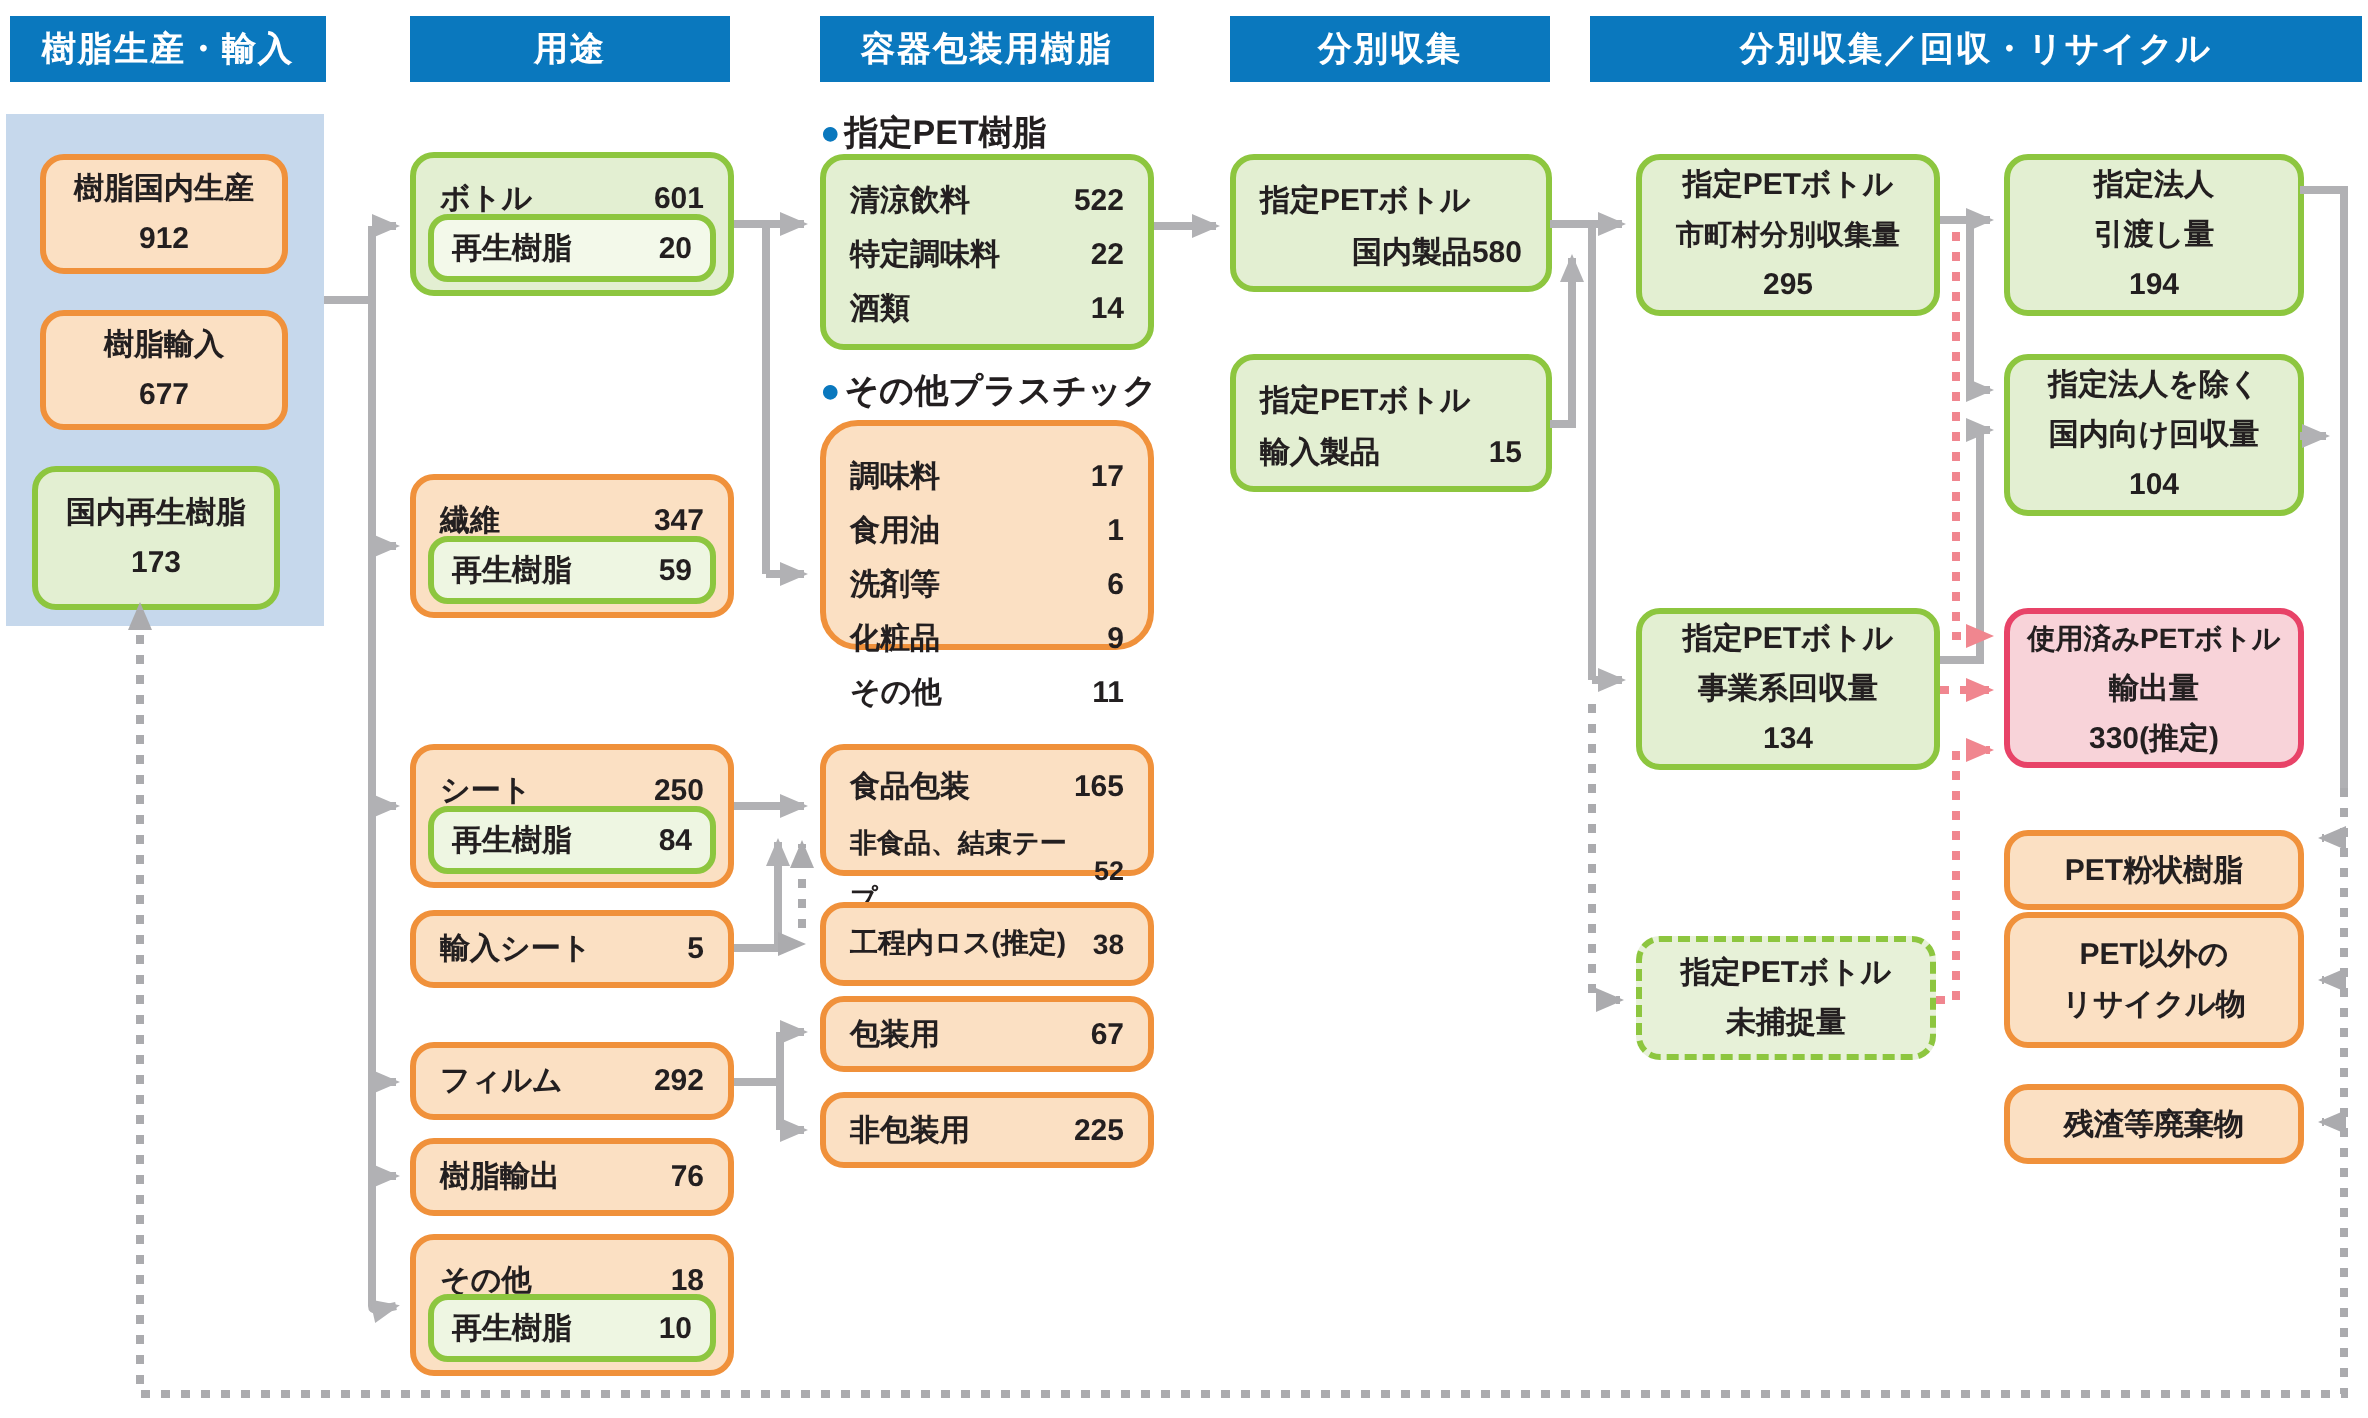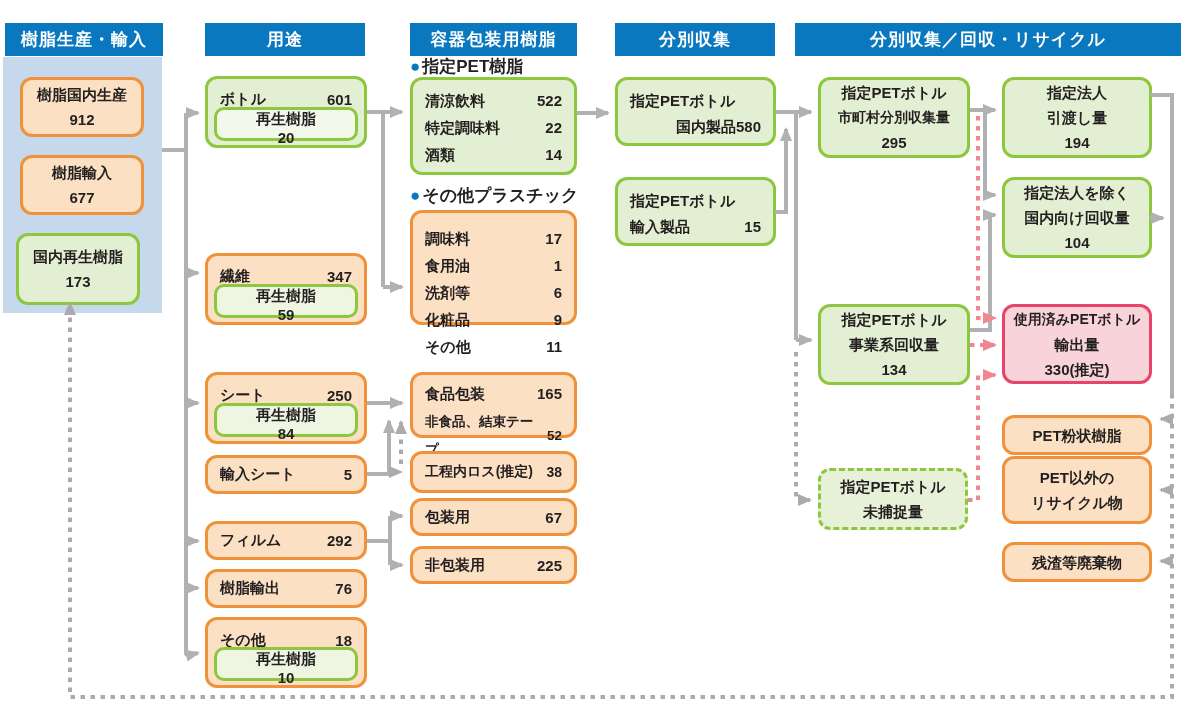--- a/index.html
+++ b/index.html
@@ -2,36 +2,36 @@
 <html><head>
 <meta charset="utf-8">
 <style>
   html,body{margin:0;padding:0;background:#fff;}
   #stage{
     position:relative;width:1184px;height:709px;background:#fff;overflow:hidden;
     font-family:"Liberation Sans","DejaVu Sans",sans-serif;
     font-weight:700;color:#231f20;
   }
   .hdr{
-    position:absolute;top:23px;height:33px;background:#0a78be;color:#fff;
+    position:absolute;top:8px;height:33px;background:#0a78be;color:#fff;
     display:flex;align-items:center;justify-content:center;
     font-size:17px;letter-spacing:1px;
   }
   .panel{position:absolute;background:#c6d8ec;}
   .box{position:absolute;border:3px solid;border-radius:12px;box-sizing:border-box;font-size:15px;}
   .green{border-color:#8dc63f;background:#e3efd2;}
   .greenDash{border:3px dashed #8dc63f;background:#e7f1d8;}
   .orange{border-color:#f0913b;background:#fbe0c3;}
   .pink{border-color:#e84368;background:#f8d3d9;}
   .centerbox{display:flex;flex-direction:column;align-items:center;justify-content:center;text-align:center;line-height:25px;}
   .rowbox{display:flex;align-items:center;justify-content:space-between;padding:0 12px;}
   .grouptop{position:absolute;left:12px;right:12px;top:6px;height:28px;display:flex;align-items:center;justify-content:space-between;}
   .sub{
     position:absolute;left:6px;right:6px;bottom:4px;height:34px;border:3px solid #8dc63f;border-radius:10px;
-    box-sizing:border-box;display:flex;align-items:center;justify-content:space-between;padding:0 9px;background:#eef6e2;flex-direction:column;
+    box-sizing:border-box;display:flex;align-items:center;justify-content:space-between;padding:0 9px;background:#eef6e2;
   }
   .sub.inGreen{background:#f3f9ea;}
   .multirows{padding:12px 12px 0 12px;}
   .mrow{display:flex;align-items:center;justify-content:space-between;line-height:27px;}
   .seclabel{position:absolute;font-size:17px;display:flex;align-items:center;gap:2px;}
   .bullet{color:#0a78be;font-size:17px;}
   .fs14{font-size:14px;}
   .fs13{font-size:13.5px;}
   svg.wires{position:absolute;left:0;top:0;z-index:6;pointer-events:none;}
   .boxes{position:absolute;left:0;top:0;width:100%;height:100%;z-index:3;}
@@ -67,21 +67,21 @@
     <div class="box green" style="left:205px;top:76px;width:162px;height:72px;">
       <div class="grouptop">
         <span>ボトル</span>
         <span>601</span>
       </div>
       <div class="sub inGreen">
         <span>再生樹脂</span>
         <span>20</span>
       </div>
     </div>
-    <div class="box orange" style="left:205px;top:237px;width:162px;height:72px;margin-top:16px;">
+    <div class="box orange" style="left:205px;top:237px;width:162px;height:72px;">
       <div class="grouptop">
         <span>繊維</span>
         <span>347</span>
       </div>
       <div class="sub">
         <span>再生樹脂</span>
         <span>59</span>
       </div>
     </div>
     <div class="box orange" style="left:205px;top:372px;width:162px;height:72px;">
@@ -132,21 +132,21 @@
         </div>
       <div class="mrow">
           <span>酒類</span>
           <span>14</span>
         </div>
     </div>
     <div class="seclabel" style="left:410px;top:184px;">
       <span class="bullet">●</span>
       <span>その他プラスチック</span>
     </div>
-    <div class="box orange multirows" style="left:410px;top:210px;width:167px;height:115px;">
+    <div class="box orange multirows" style="left:410px;top:210px;width:167px;height:115px;border-radius:19px;">
       <div class="mrow">
           <span>調味料</span>
           <span>17</span>
         </div>
       <div class="mrow">
           <span>食用油</span>
           <span>1</span>
         </div>
       <div class="mrow">
           <span>洗剤等</span>

